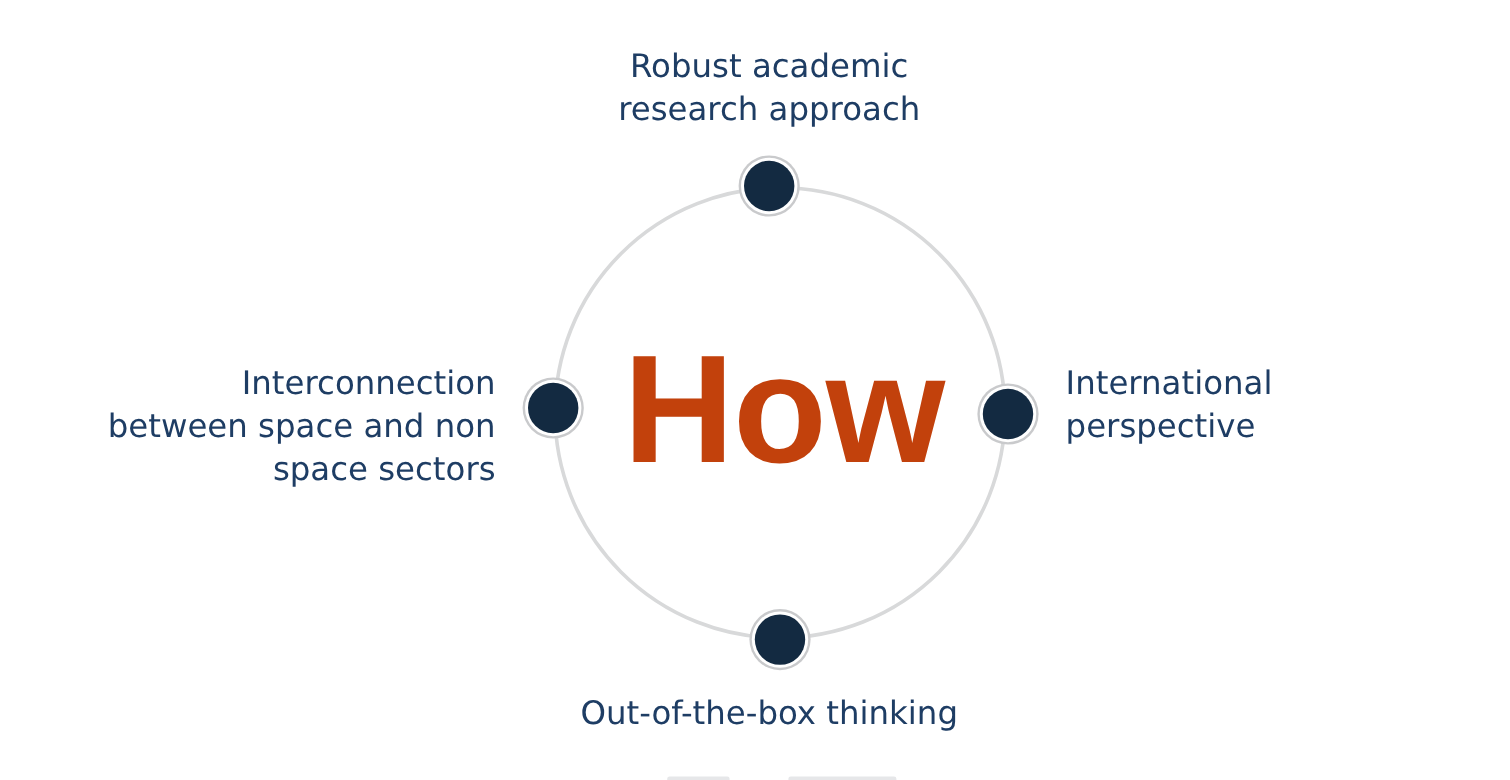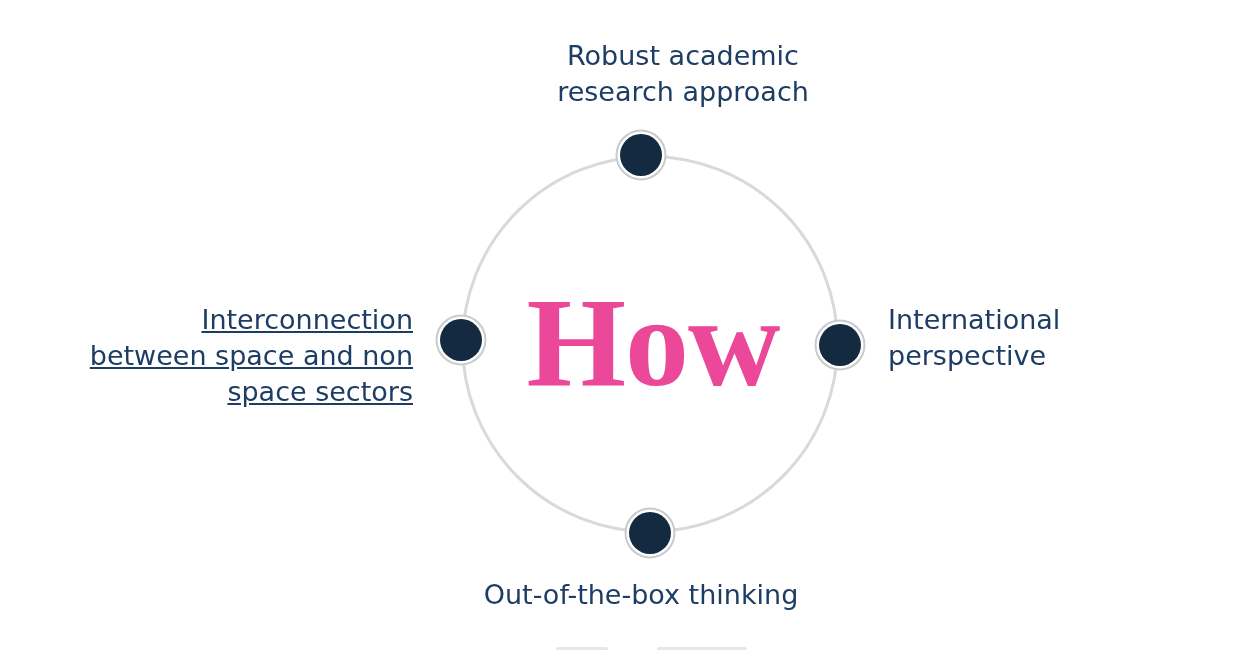--- a/index.html
+++ b/index.html
@@ -23,25 +23,25 @@
     height: 378px;
     box-sizing: border-box;
     border: 3px solid #d8d9da;
     border-radius: 50%;
   }
   .how {
     position: absolute;
     left: 653px;
     top: 347px;
     transform: translate(-50%, -54%);
-    font-family: Liberation Serif, serif;
+    font-family: Liberation Sans, sans-serif;
     font-weight: bold;
     font-size: 128px;
     line-height: 1;
-    color: #ec4899;
+    color: #c2410c;
     letter-spacing: -1px;
     white-space: nowrap;
   }
   .dot {
     position: absolute;
     width: 42px;
     height: 42px;
     border-radius: 50%;
     background: #132a41;
     box-shadow: 0 0 0 2.5px #ffffff, 0 0 0 4.5px #c9cacc;
@@ -55,33 +55,31 @@
     font-size: 27px;
     line-height: 36px;
     color: #1e3d64;
     white-space: pre-line;
   }
   .label-top {
     left: 641px;
     top: 38px;
     transform: translateX(-50%);
     text-align: center;
-    margin-left: 42px;
   }
   .label-bottom {
     left: 641px;
     top: 577px;
     transform: translateX(-50%);
     text-align: center;
   }
   .label-left {
     right: 845px;
     top: 302px;
     text-align: right;
-    text-decoration: underline;
   }
   .label-right {
     left: 888px;
     top: 302px;
     text-align: left;
   }
   .cutoff {
     position: absolute;
     height: 3px;
     top: 647px;

